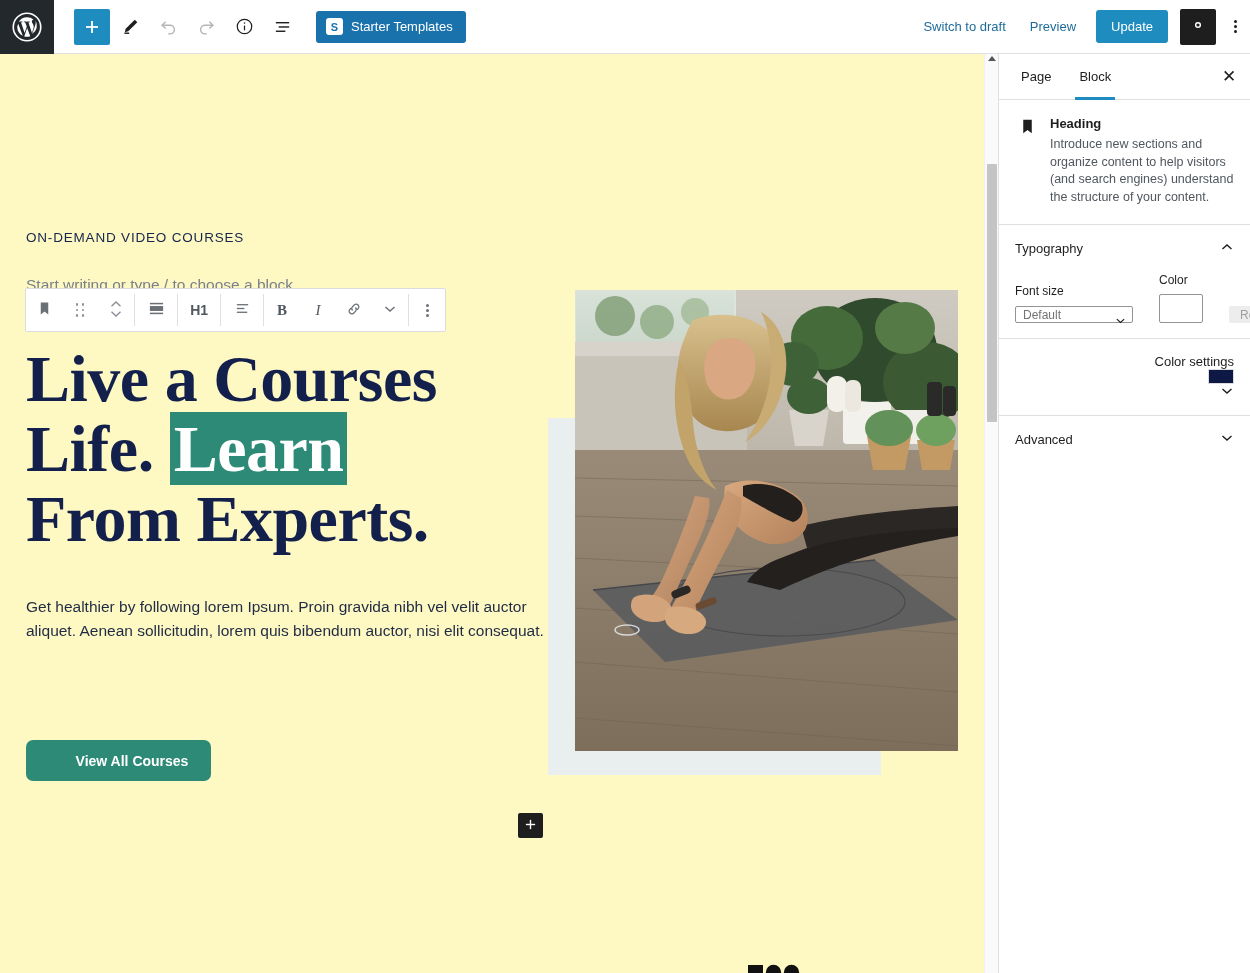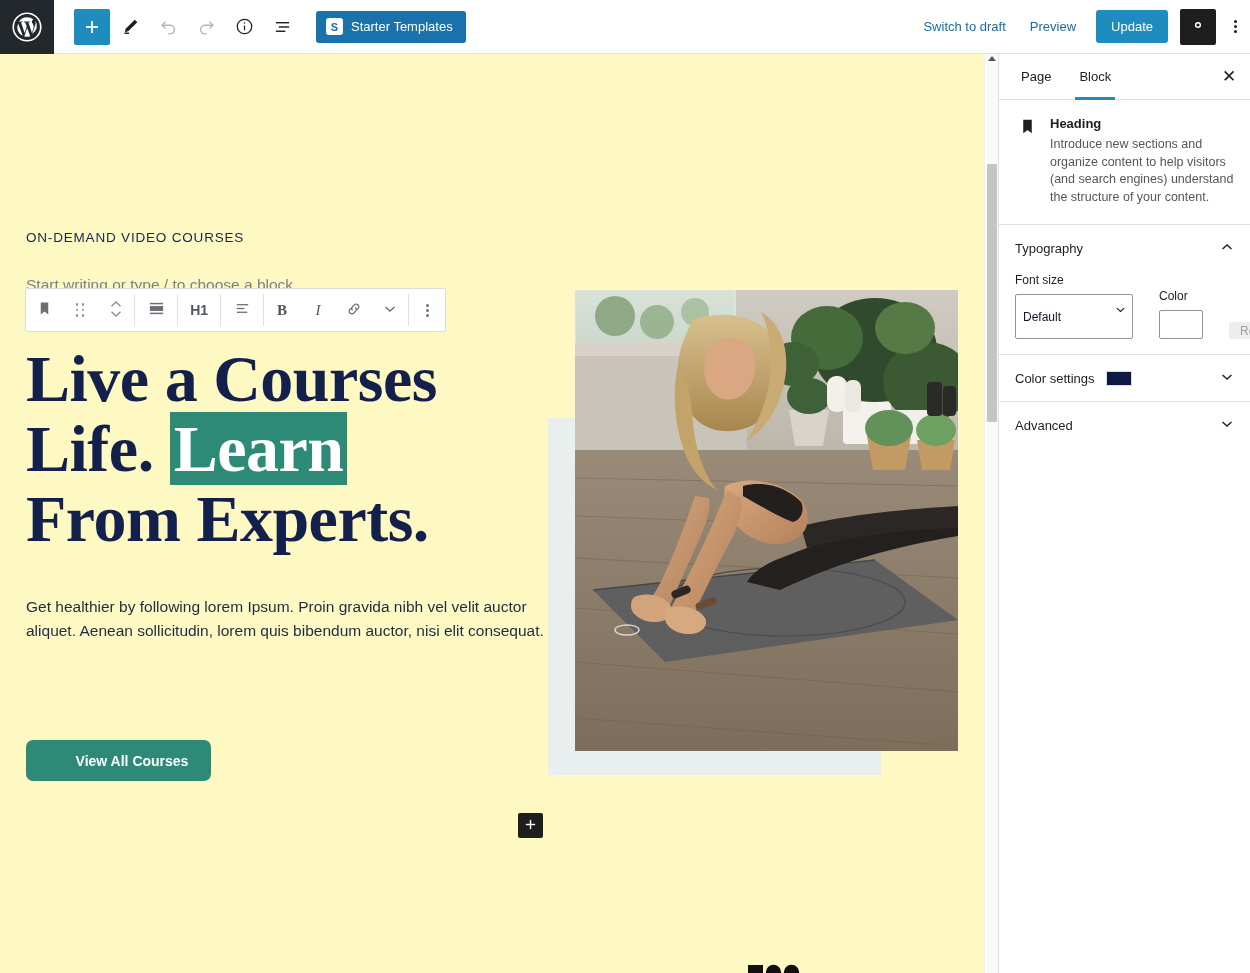--- a/index.html
+++ b/index.html
@@ -202,39 +202,39 @@
   .sb-sec-title { font-size: 13px; color: #1e1e1e; }
   .chev { margin-left: auto; color: #1e1e1e; font-size: 11px; }
   .swatch {
     width: 26px; height: 15px; margin-left: 12px; border: 1px solid #dcdcdc;
     background: #0d1845;
   }
   .typo-row { display: flex; gap: 26px; margin-top: 17px; align-items: flex-end; }
   .field-label { font-size: 12px; color: #1e1e1e; margin-bottom: 7px; display: block; }
   .select-wrap { position: relative; width: 118px; }
   select.fontsize {
-    width: 118px; height: 45px; border: 1px solid #949494; border-radius: 2px;
-    font-size: 12px; padding: 0 22px 0 7px; color: #0f172a; background: #fff;
+    width: 118px; height: 17px; border: 1px solid #949494; border-radius: 2px;
+    font-size: 12px; padding: 0 22px 0 7px; color: #737373; background: #fff;
     appearance: none; -webkit-appearance: none;
     font-family: "Liberation Sans", sans-serif;
   }
   .select-chev {
     position: absolute; right: 7px; top: 10px; pointer-events: none;
     font-size: 10px; color: #1e1e1e;
   }
   input.custom-size {
     width: 44px; height: 29px; border: 1px solid #949494; border-radius: 2px;
     font-size: 12px; padding: 0 6px; font-family: "Liberation Sans", sans-serif;
   }
   .btn-reset {
     height: 17px; padding: 0 11px; background: #ededed; border: none;
     border-radius: 2px; font-size: 12px; color: #a0a0a0; cursor: pointer;
     font-family: "Liberation Sans", sans-serif;
   }
-  .col-head { display: flex; align-items: flex-end; width: 100%; }
+  .col-head { display: flex; align-items: flex-end; width: 100%; flex-direction: column; }
 </style>
 </head>
 <body>
 
 <div class="app">
 
   <div class="topbar">
     <div class="wp-logo">
       <span>
         <svg width="30" height="30" viewBox="0 0 24 24">

